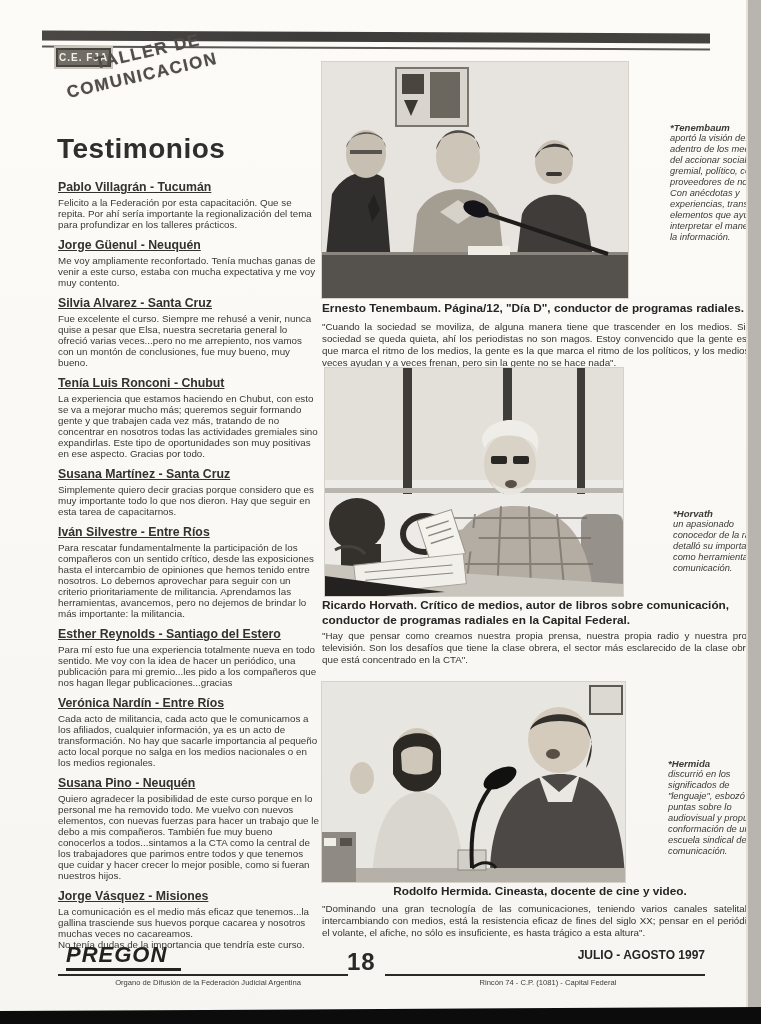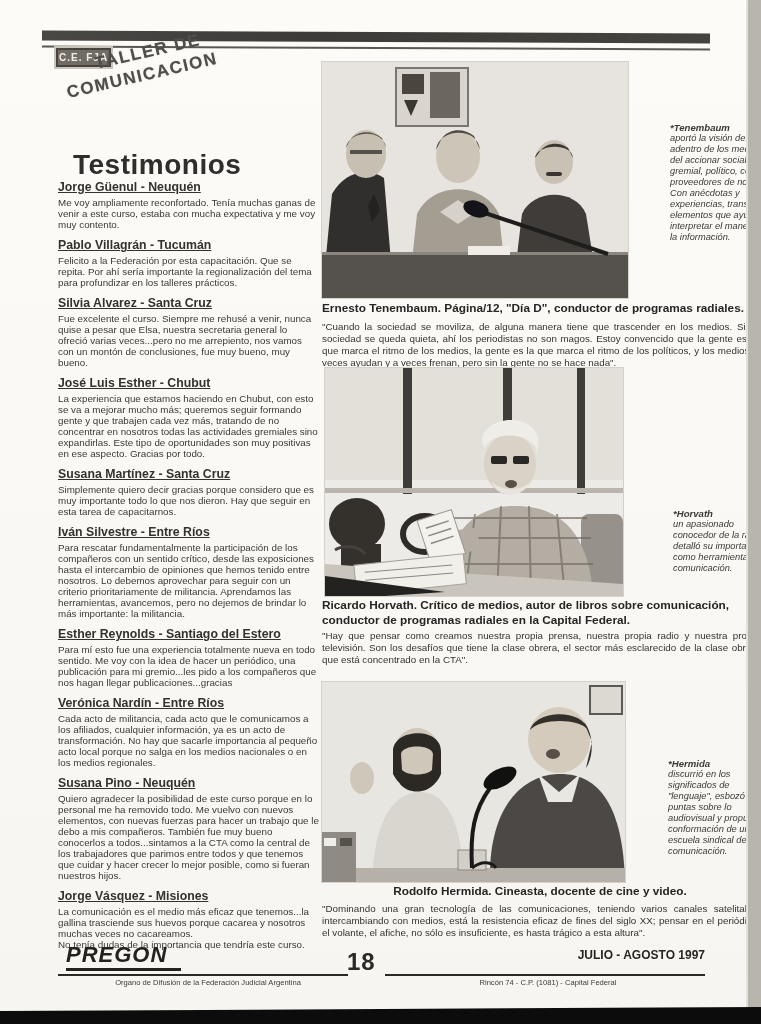--- a/index.html
+++ b/index.html
@@ -12,21 +12,21 @@
   .page{position:absolute;inset:0;background:linear-gradient(180deg,#fcfbf8 0%,#f9f8f4 60%,#f6f5f1 100%);}
   
   .top-rule-thick{position:absolute;left:42px;top:32px;width:668px;height:10px;background:linear-gradient(90deg,#4a4845,#3d3b39 40%,#45433f);transform:rotate(0.25deg);}
   .top-rule-thin{position:absolute;left:42px;top:47px;width:668px;height:2px;background:#5a5855;transform:rotate(0.25deg);}
   
   .org-badge{position:absolute;left:56px;top:48px;background:#716c64;border:2px solid #47443f;box-shadow:0 0 0 2px #c9c5bd;color:#f0eee8;font-weight:bold;font-size:10px;letter-spacing:1px;padding:2px 1px;}
   
   .stamp{position:absolute;left:60px;top:62px;transform:rotate(-13deg);transform-origin:left top;color:#504d4a;font-weight:bold;letter-spacing:1.5px;text-shadow:0 0 1px rgba(80,77,74,.55);}
   .stamp-line1{font-size:17px;margin-left:34px;}
   .stamp-line2{font-size:17px;margin-top:2px;}
-  .title{position:absolute;left:57px;top:133px;margin:16px;font-size:28px;font-weight:bold;color:#2f2e2c;letter-spacing:.5px;}
+  .title{position:absolute;left:57px;top:133px;margin:0;font-size:28px;font-weight:bold;color:#2f2e2c;letter-spacing:.5px;}
   
   .left-col{position:absolute;left:58px;top:180px;width:261px;}
   .entry{margin:0 0 8px 0;}
   .e-head{margin:0 0 2px 0;font-size:12.3px;line-height:15px;font-weight:bold;text-decoration:underline;color:#33322f;}
   .e-body{margin:0;font-size:9.8px;line-height:11px;color:#3a3936;white-space:pre-line;}
   
   .photo{position:absolute;margin:0;padding:0;box-shadow:0 0 0 1px #d6d2ca;}
   .p1{left:322px;top:62px;width:306px;height:236px;}
   .p2{left:325px;top:368px;width:298px;height:228px;}
   .p3{left:322px;top:682px;width:303px;height:200px;}
@@ -71,33 +71,33 @@
 
   <div class="stamp">
     <div class="stamp-line1">TALLER DE</div>
     <div class="stamp-line2">COMUNICACION</div>
   </div>
 
   <h1 class="title">Testimonios</h1>
 
   <div class="left-col">
     <section class="entry">
+      <h2 class="e-head">Pablo Villagrán - Tucumán</h2>
+      <p class="e-body">Felicito a la Federación por esta capacitación. Que se repita. Por ahí sería importante la regionalización del tema para profundizar en los talleres prácticos.</p>
+    </section>
+    <section class="entry">
       <h2 class="e-head">Jorge Güenul - Neuquén</h2>
       <p class="e-body">Me voy ampliamente reconfortado. Tenía muchas ganas de venir a este curso, estaba con mucha expectativa y me voy muy contento.</p>
     </section>
     <section class="entry">
-      <h2 class="e-head">Pablo Villagrán - Tucumán</h2>
-      <p class="e-body">Felicito a la Federación por esta capacitación. Que se repita. Por ahí sería importante la regionalización del tema para profundizar en los talleres prácticos.</p>
-    </section>
-    <section class="entry">
       <h2 class="e-head">Silvia Alvarez - Santa Cruz</h2>
       <p class="e-body">Fue excelente el curso. Siempre me rehusé a venir, nunca quise a pesar que Elsa, nuestra secretaria general lo ofreció varias veces...pero no me arrepiento, nos vamos con un montón de conclusiones, fue muy bueno, muy bueno.</p>
     </section>
     <section class="entry">
-      <h2 class="e-head">José Luis Esther - Chubut</h2>
+      <h2 class="e-head">Tenía Luis Ronconi - Chubut</h2>
       <p class="e-body">La experiencia que estamos haciendo en Chubut, con esto se va a mejorar mucho más; queremos seguir formando gente y que trabajen cada vez más, tratando de no concentrar en nosotros todas las actividades gremiales sino expandirlas. Este tipo de oportunidades son muy positivas en ese aspecto. Gracias por todo.</p>
     </section>
     <section class="entry">
       <h2 class="e-head">Susana Martínez - Santa Cruz</h2>
       <p class="e-body">Simplemente quiero decir gracias porque considero que es muy importante todo lo que nos dieron. Hay que seguir en esta tarea de capacitarnos.</p>
     </section>
     <section class="entry">
       <h2 class="e-head">Iván Silvestre - Entre Ríos</h2>
       <p class="e-body">Para rescatar fundamentalmente la participación de los compañeros con un sentido crítico, desde las exposiciones hasta el intercambio de opiniones que hemos tenido entre nosotros. Lo debemos aprovechar para seguir con un criterio prioritariamente de militancia. Aprendamos las herramientas, avancemos, pero no dejemos de brindar lo más importante: la militancia.</p>
     </section>

